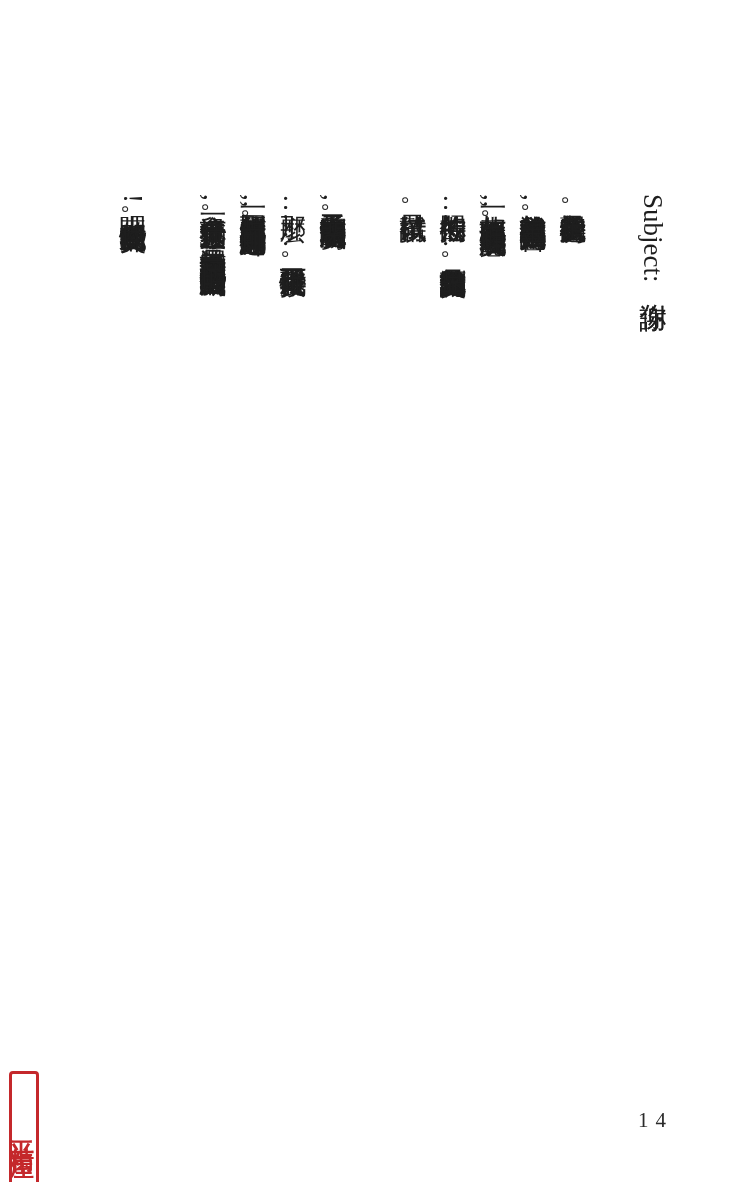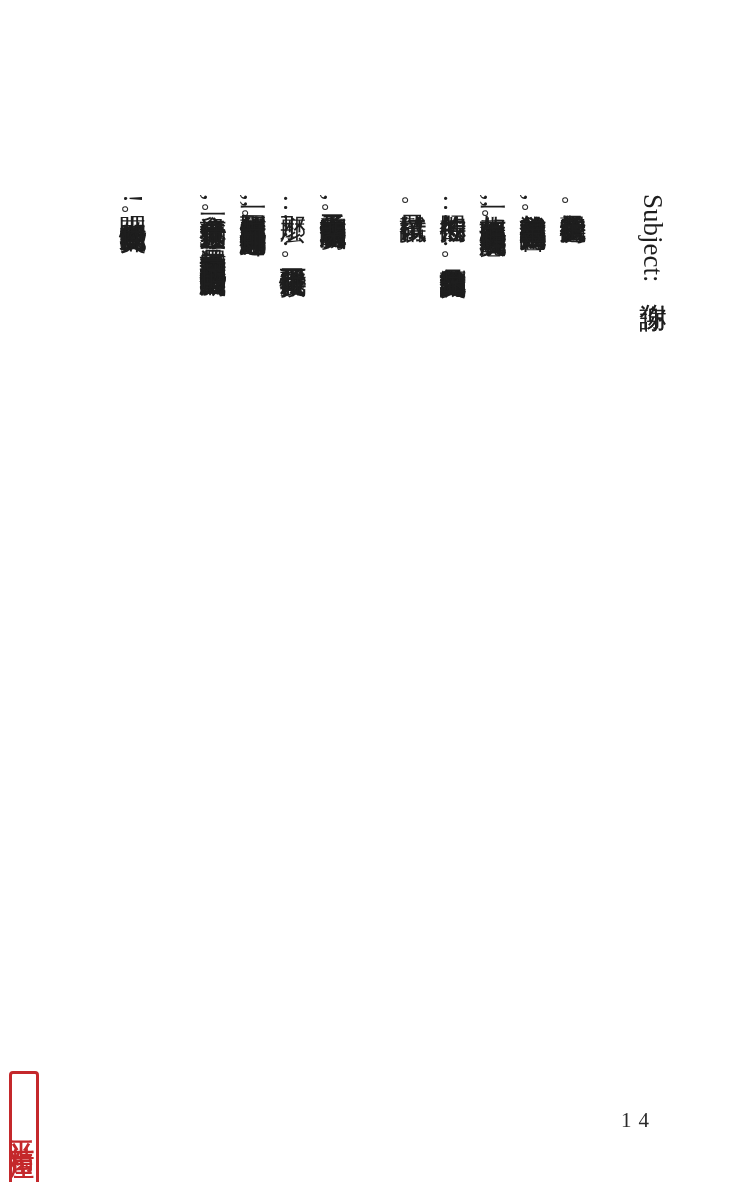--- a/index.html
+++ b/index.html
@@ -33,21 +33,21 @@
     margin: 0;
     padding: 0;
     text-indent: 55px; 
   }
   
   .text-block p.gap-after {
     margin-left: 40px;
   }
   .page-number {
     position: absolute;
-    left: 621px;
+    left: 638px;
     top: 1108px;
     font-size: 21px;
     letter-spacing: 7px;
     color: #2a2a2a;
   }
   .seal {
     position: absolute;
     left: 9px;
     top: 1071px;
     width: 30px;

